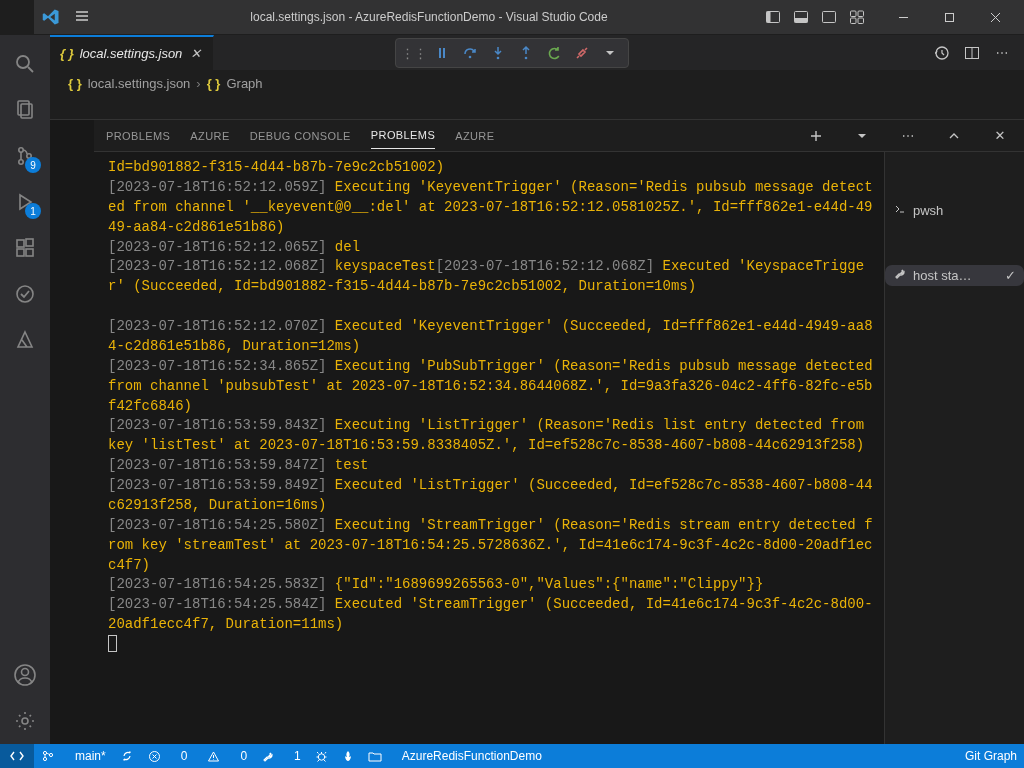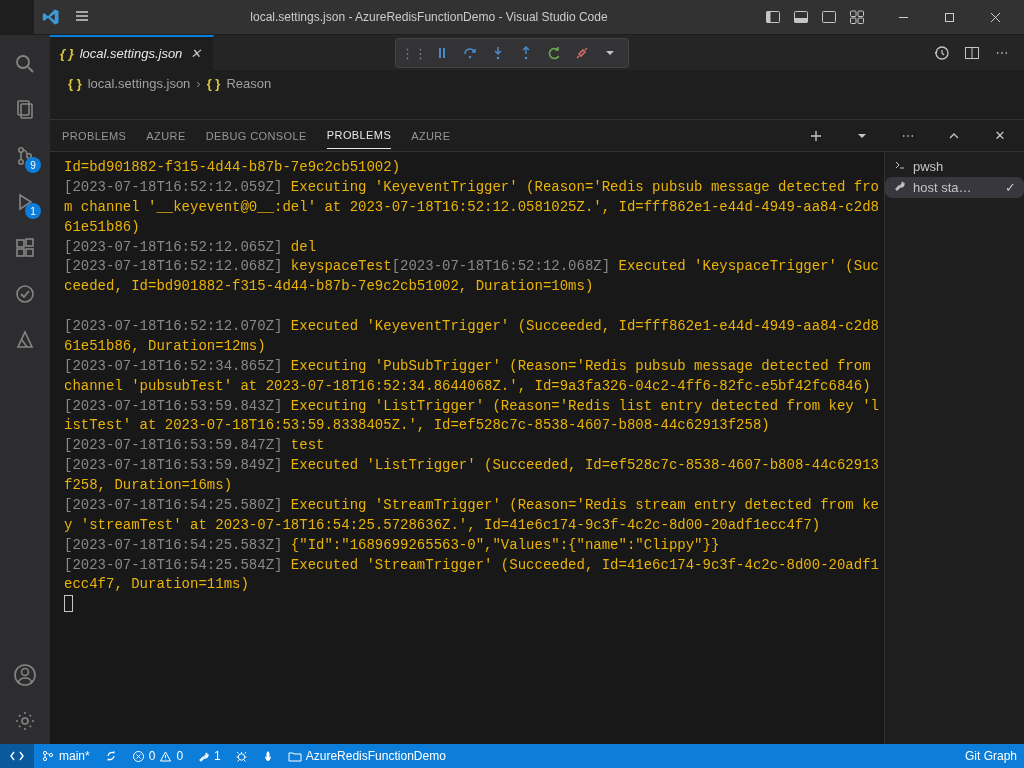--- a/index.html
+++ b/index.html
@@ -43,42 +43,42 @@
 
   
   .breadcrumb { height:26px; display:flex; align-items:center; padding-left:18px; gap:6px; color:#a0a0a0; font-size:13px; background:#1e1e1e; border-bottom:1px solid #1e1e1e; }
   .breadcrumb .brace-icon { color:#deca3c; font-weight:bold; }
   .breadcrumb .chev { color:#7a7a7a; }
 
   
   .editor-area { height:22px; background:#1e1e1e; position:relative; overflow:hidden; color:#888; font-family:Consolas,monospace; font-size:14px;}
 
   
-  .panel { flex:1; background:#181818; display:flex; flex-direction:column; min-height:0; border-top:1px solid #333; }
+  .panel { flex:1; background:#181818; display:flex; flex-direction:column; min-height:0; border-top:1px solid #333;padding-left:44px; }
   .panel-tabs { height:32px; display:flex; align-items:center; padding:0 12px; gap:20px; border-bottom:1px solid #333; background:#1e1e1e;}
   .panel-tabs .ptab { font-size:11px; letter-spacing:0.4px; color:#969696; cursor:pointer; padding:7px 0; }
   .panel-tabs .ptab.active { color:#e7e7e7; border-bottom:1px solid #e7e7e7; }
   .panel-tabs .pspacer { flex:1; }
   .panel-tabs .ptool { width:24px; height:24px; display:flex; align-items:center; justify-content:center; cursor:pointer; color:#c5c5c5; margin-left:2px; }
   .panel-body { flex:1; display:flex; min-height:0; }
   .terminal { flex:1; overflow:auto; padding:6px 4px 6px 14px; font-family:Consolas,"Courier New",monospace; font-size:14px; line-height:1.42; color:#c5c5c5; white-space:pre-wrap; word-break:break-all; }
   .terminal .ts { color:#888888; }
   .terminal .info { color:#eab308; }
   .terminal::-webkit-scrollbar { width:14px; }
   .terminal::-webkit-scrollbar-track { background:#1e1e1e; }
   .terminal::-webkit-scrollbar-thumb { background:#424242; }
 
   .term-side { width:140px; border-left:1px solid #333; padding:4px 0; background:#1e1e1e; }
-  .term-side .ts-item { display:flex; align-items:center; gap:6px; padding:2px 8px; font-size:13px; cursor:pointer; color:#c5c5c5; }
+  .term-side .ts-item { display:flex; align-items:center; gap:6px; padding:2px 8px; font-size:13px; cursor:pointer; color:#c5c5c5;margin-top:44px; }
   .term-side .ts-item.active { background:#37373d;border-radius:7px; }
   .term-side .ts-item .ok { margin-left:auto; color:#c5c5c5; }
 
   
   .status-bar { height:24px; background:#0c7dd9; color:#ffffff; display:flex; align-items:center; font-size:12px; }
-  .status-bar .sb-item { display:flex; align-items:center; gap:4px; padding:3px 7px; height:100%; cursor:pointer; }
+  .status-bar .sb-item { display:flex; align-items:center; gap:20px; padding:3px 7px; height:100%; cursor:pointer; }
   .status-bar .remote { background:#085a9c; height:100%; width:34px; justify-content:center; }
   .status-bar .sp { flex:1; }
 
   .cursor-block { display:inline-block; width:9px; height:17px; border:1px solid #c5c5c5; vertical-align:text-bottom;}
 </style>
 </head>
 <body>
 
 <div class="title-bar">
   <div class="left">
@@ -271,21 +271,21 @@
           </span>
         <span>⋯</span>
       </div>
     </div>
 
     <div class="breadcrumb">
       <span class="brace-icon">{ }</span>
       <span>local.settings.json</span>
       <span class="chev">›</span>
       <span class="brace-icon">{ }</span>
-      <span>Reason</span>
+      <span>Graph</span>
     </div>
 
     <div class="editor-area"></div>
 
     <div class="panel">
       <div class="panel-tabs">
         <span class="ptab">PROBLEMS</span>
         <span class="ptab">AZURE</span>
         <span class="ptab">DEBUG CONSOLE</span>
         <span class="ptab active">PROBLEMS</span>

